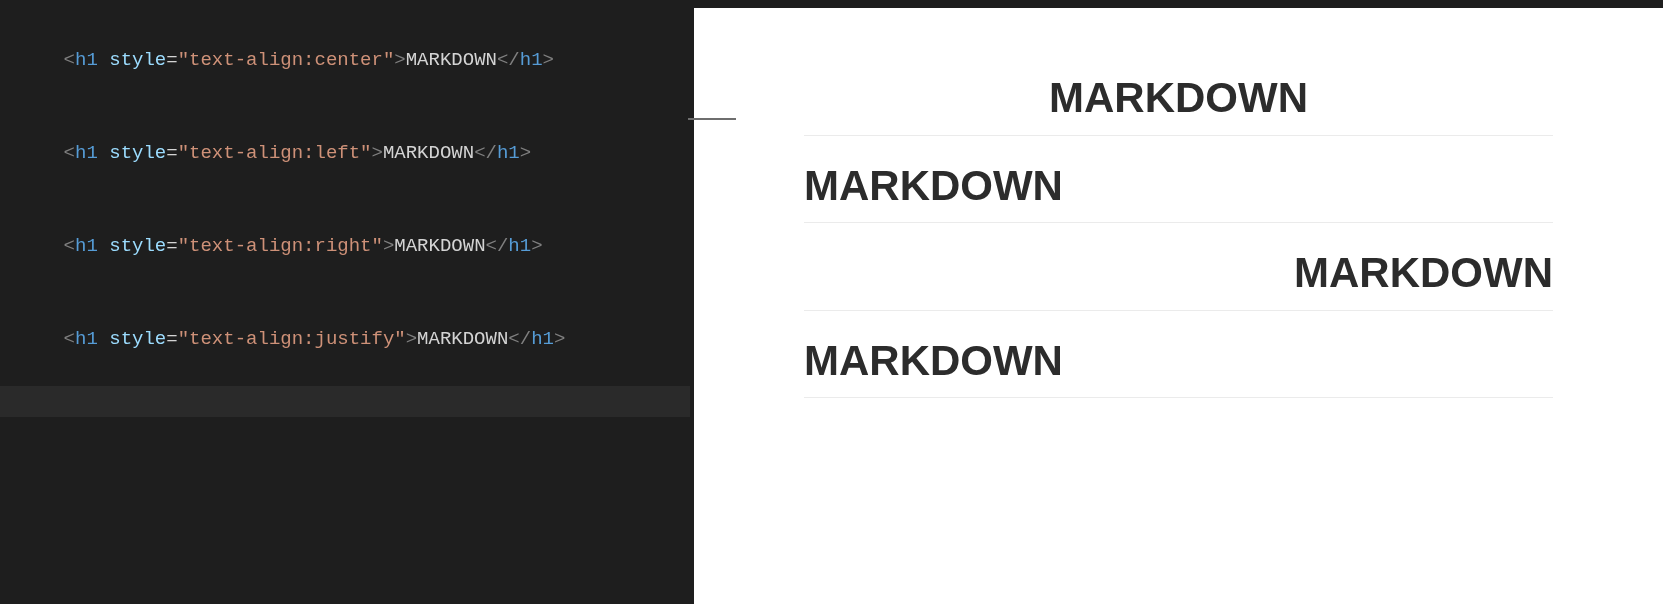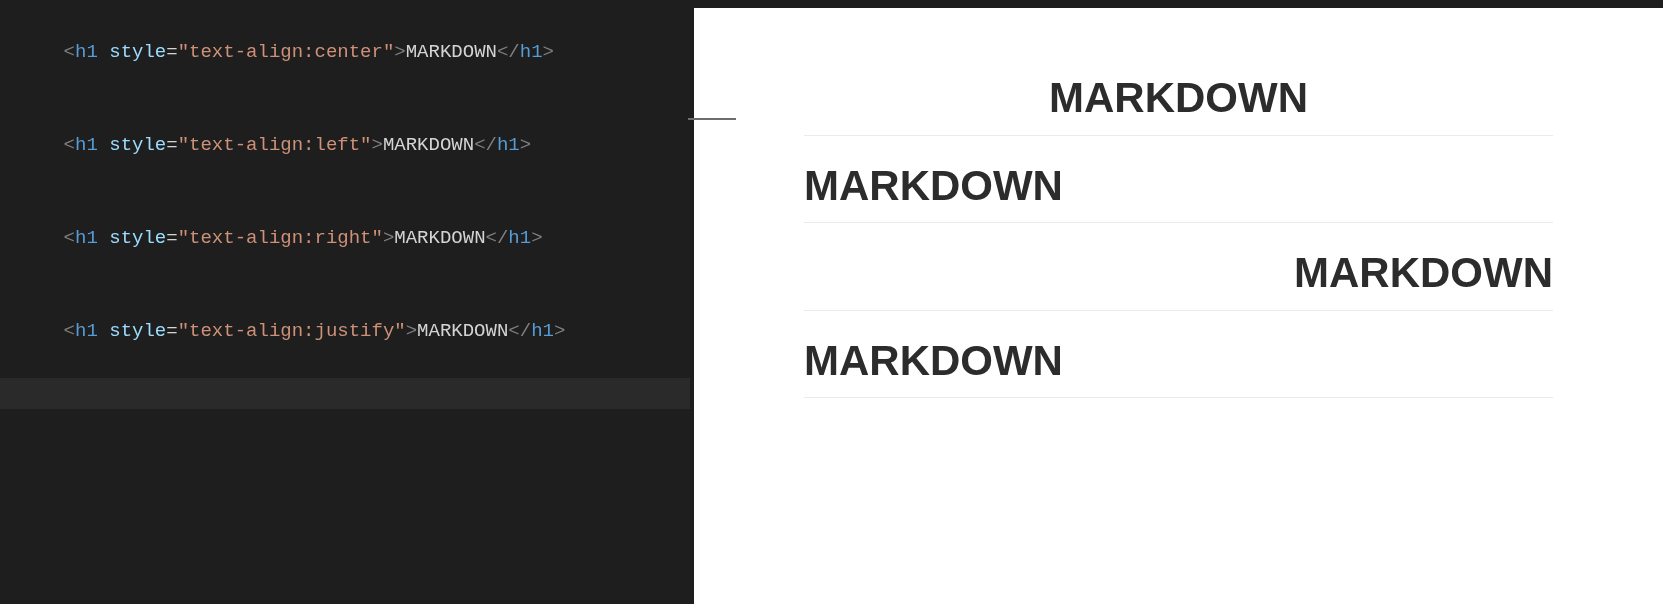--- a/index.html
+++ b/index.html
@@ -13,20 +13,21 @@
     }
 
     
     .editor-pane {
       width: 690px;
       background: #1e1e1e;
       color: #d4d4d4;
       font-family: "Consolas", "Courier New", monospace;
       font-size: 19px;
       line-height: 31px;
+      padding-top: 8px;
       position: relative;
       border-top: 6px solid #1e1e1e;
     }
     .code-line {
       white-space: pre;
       padding-left: 18px;
     }
     .active-line {
       background: #2a2a2a;
     }

